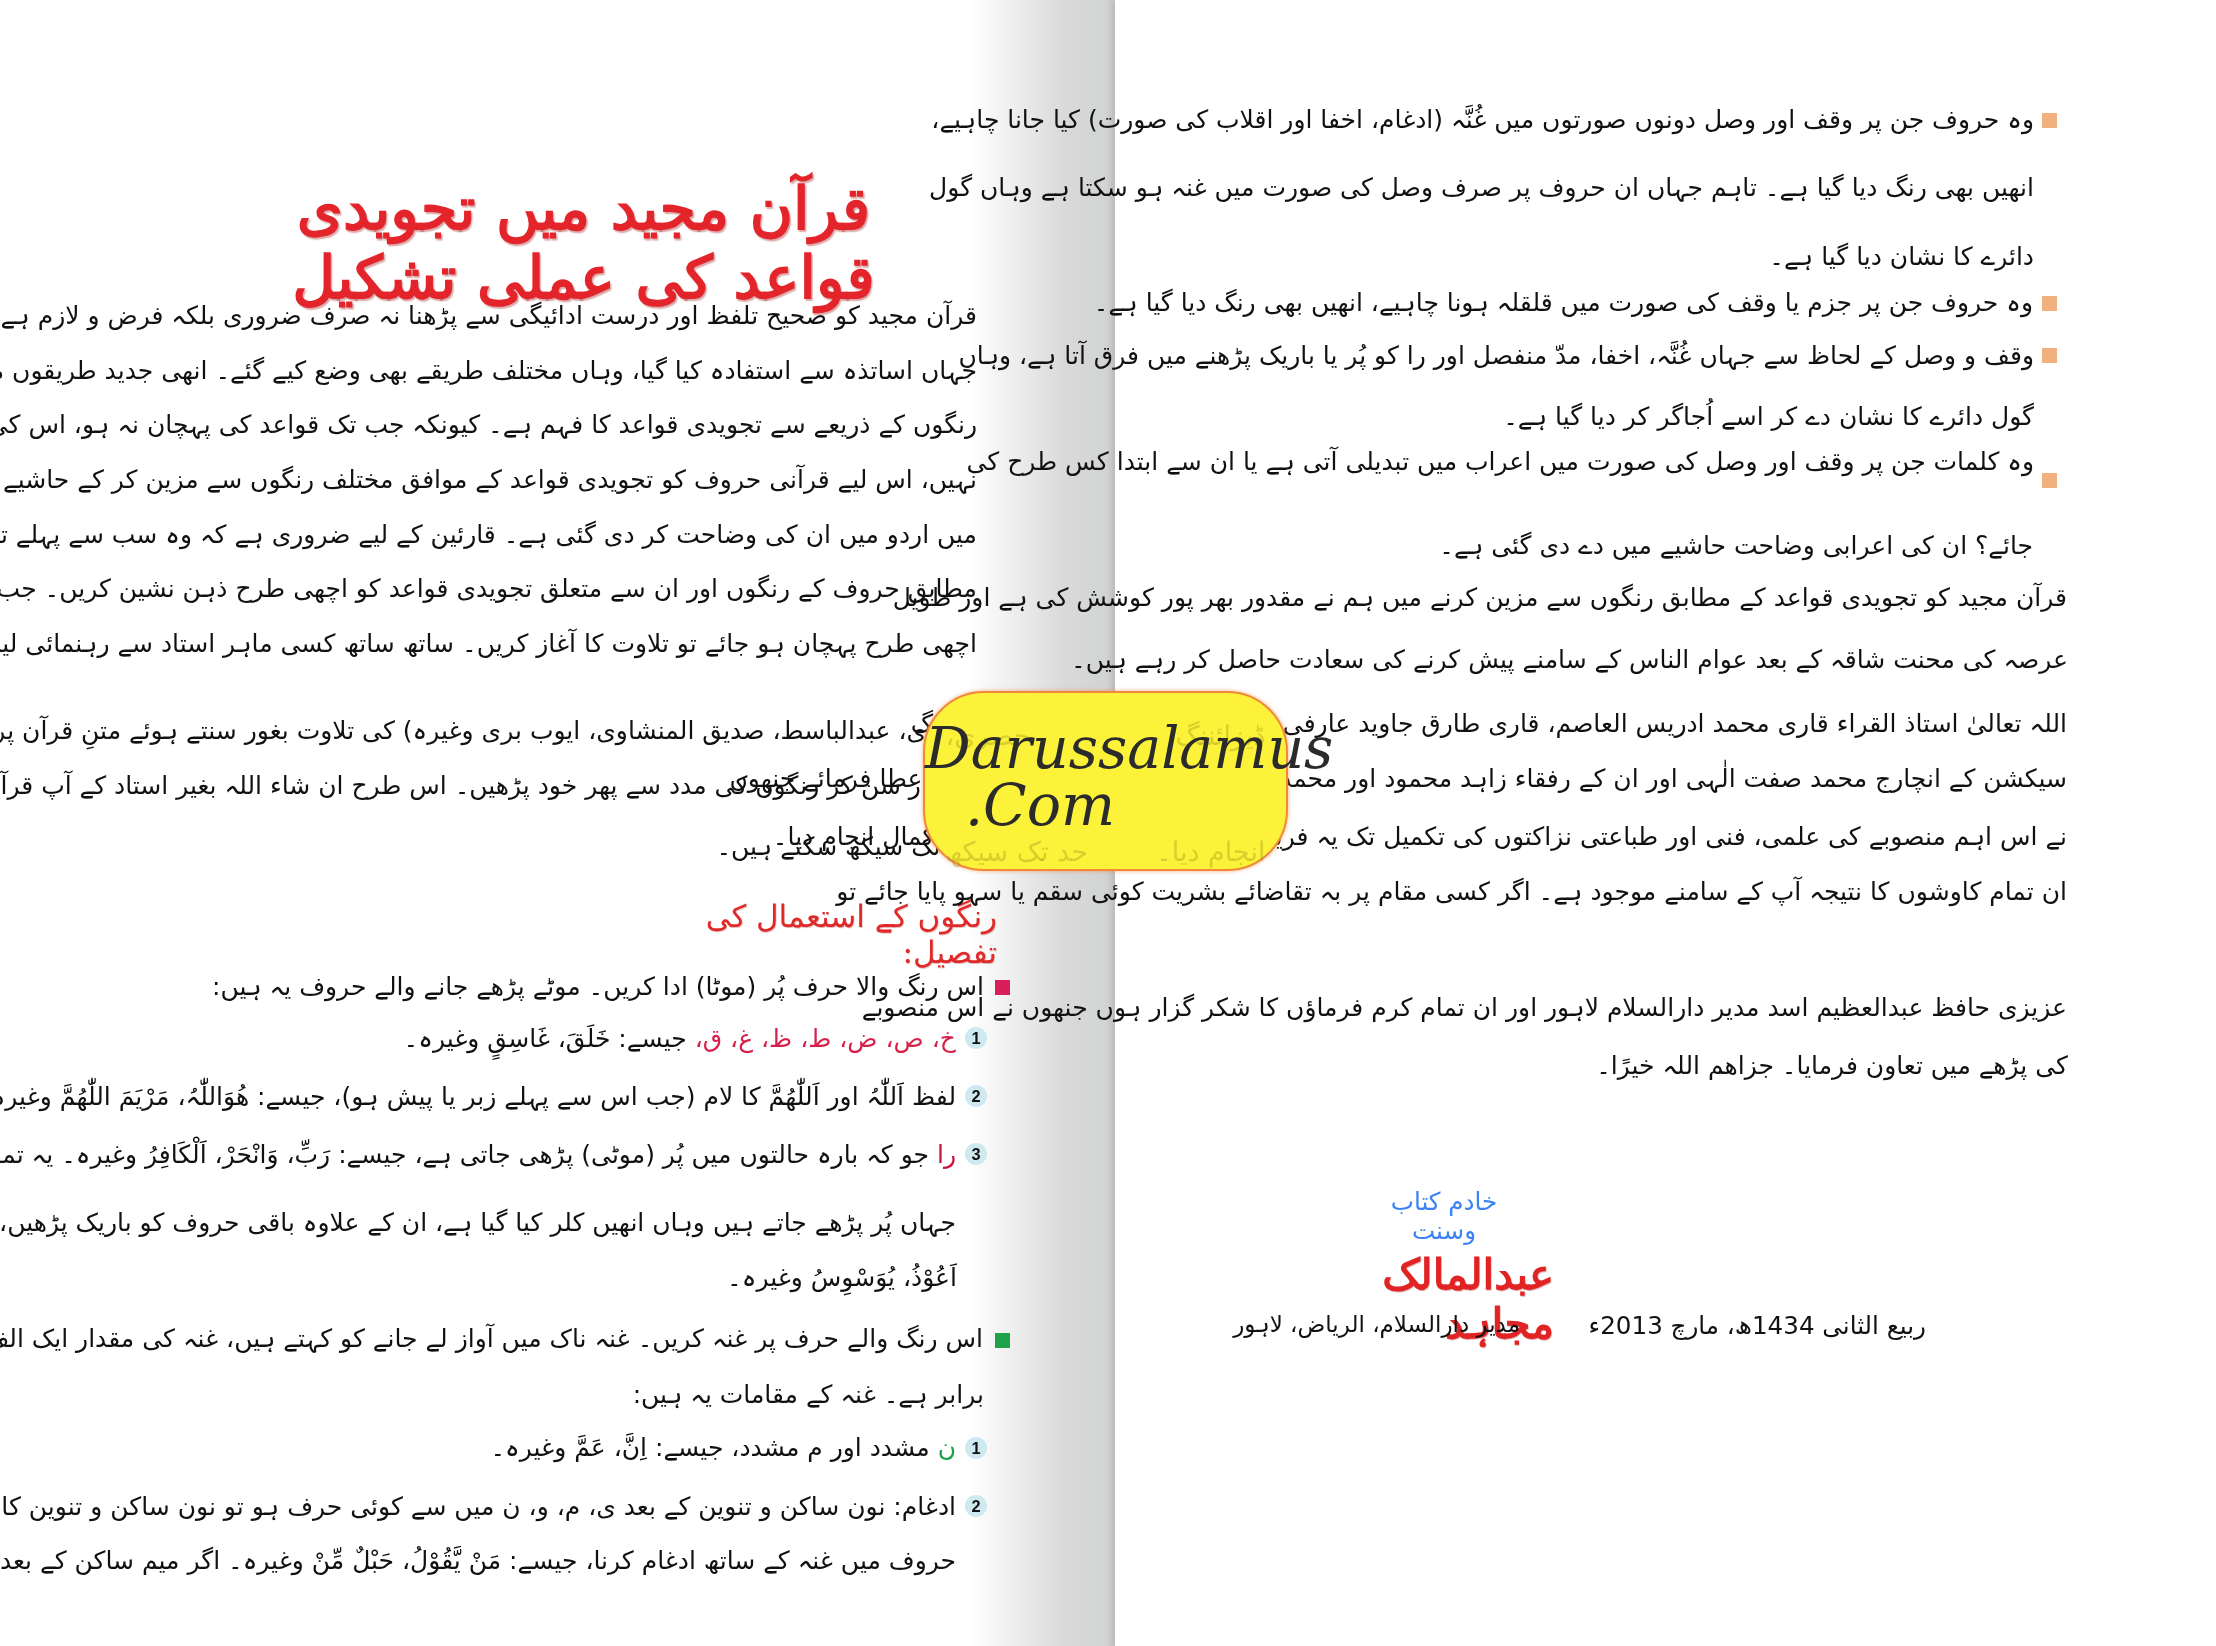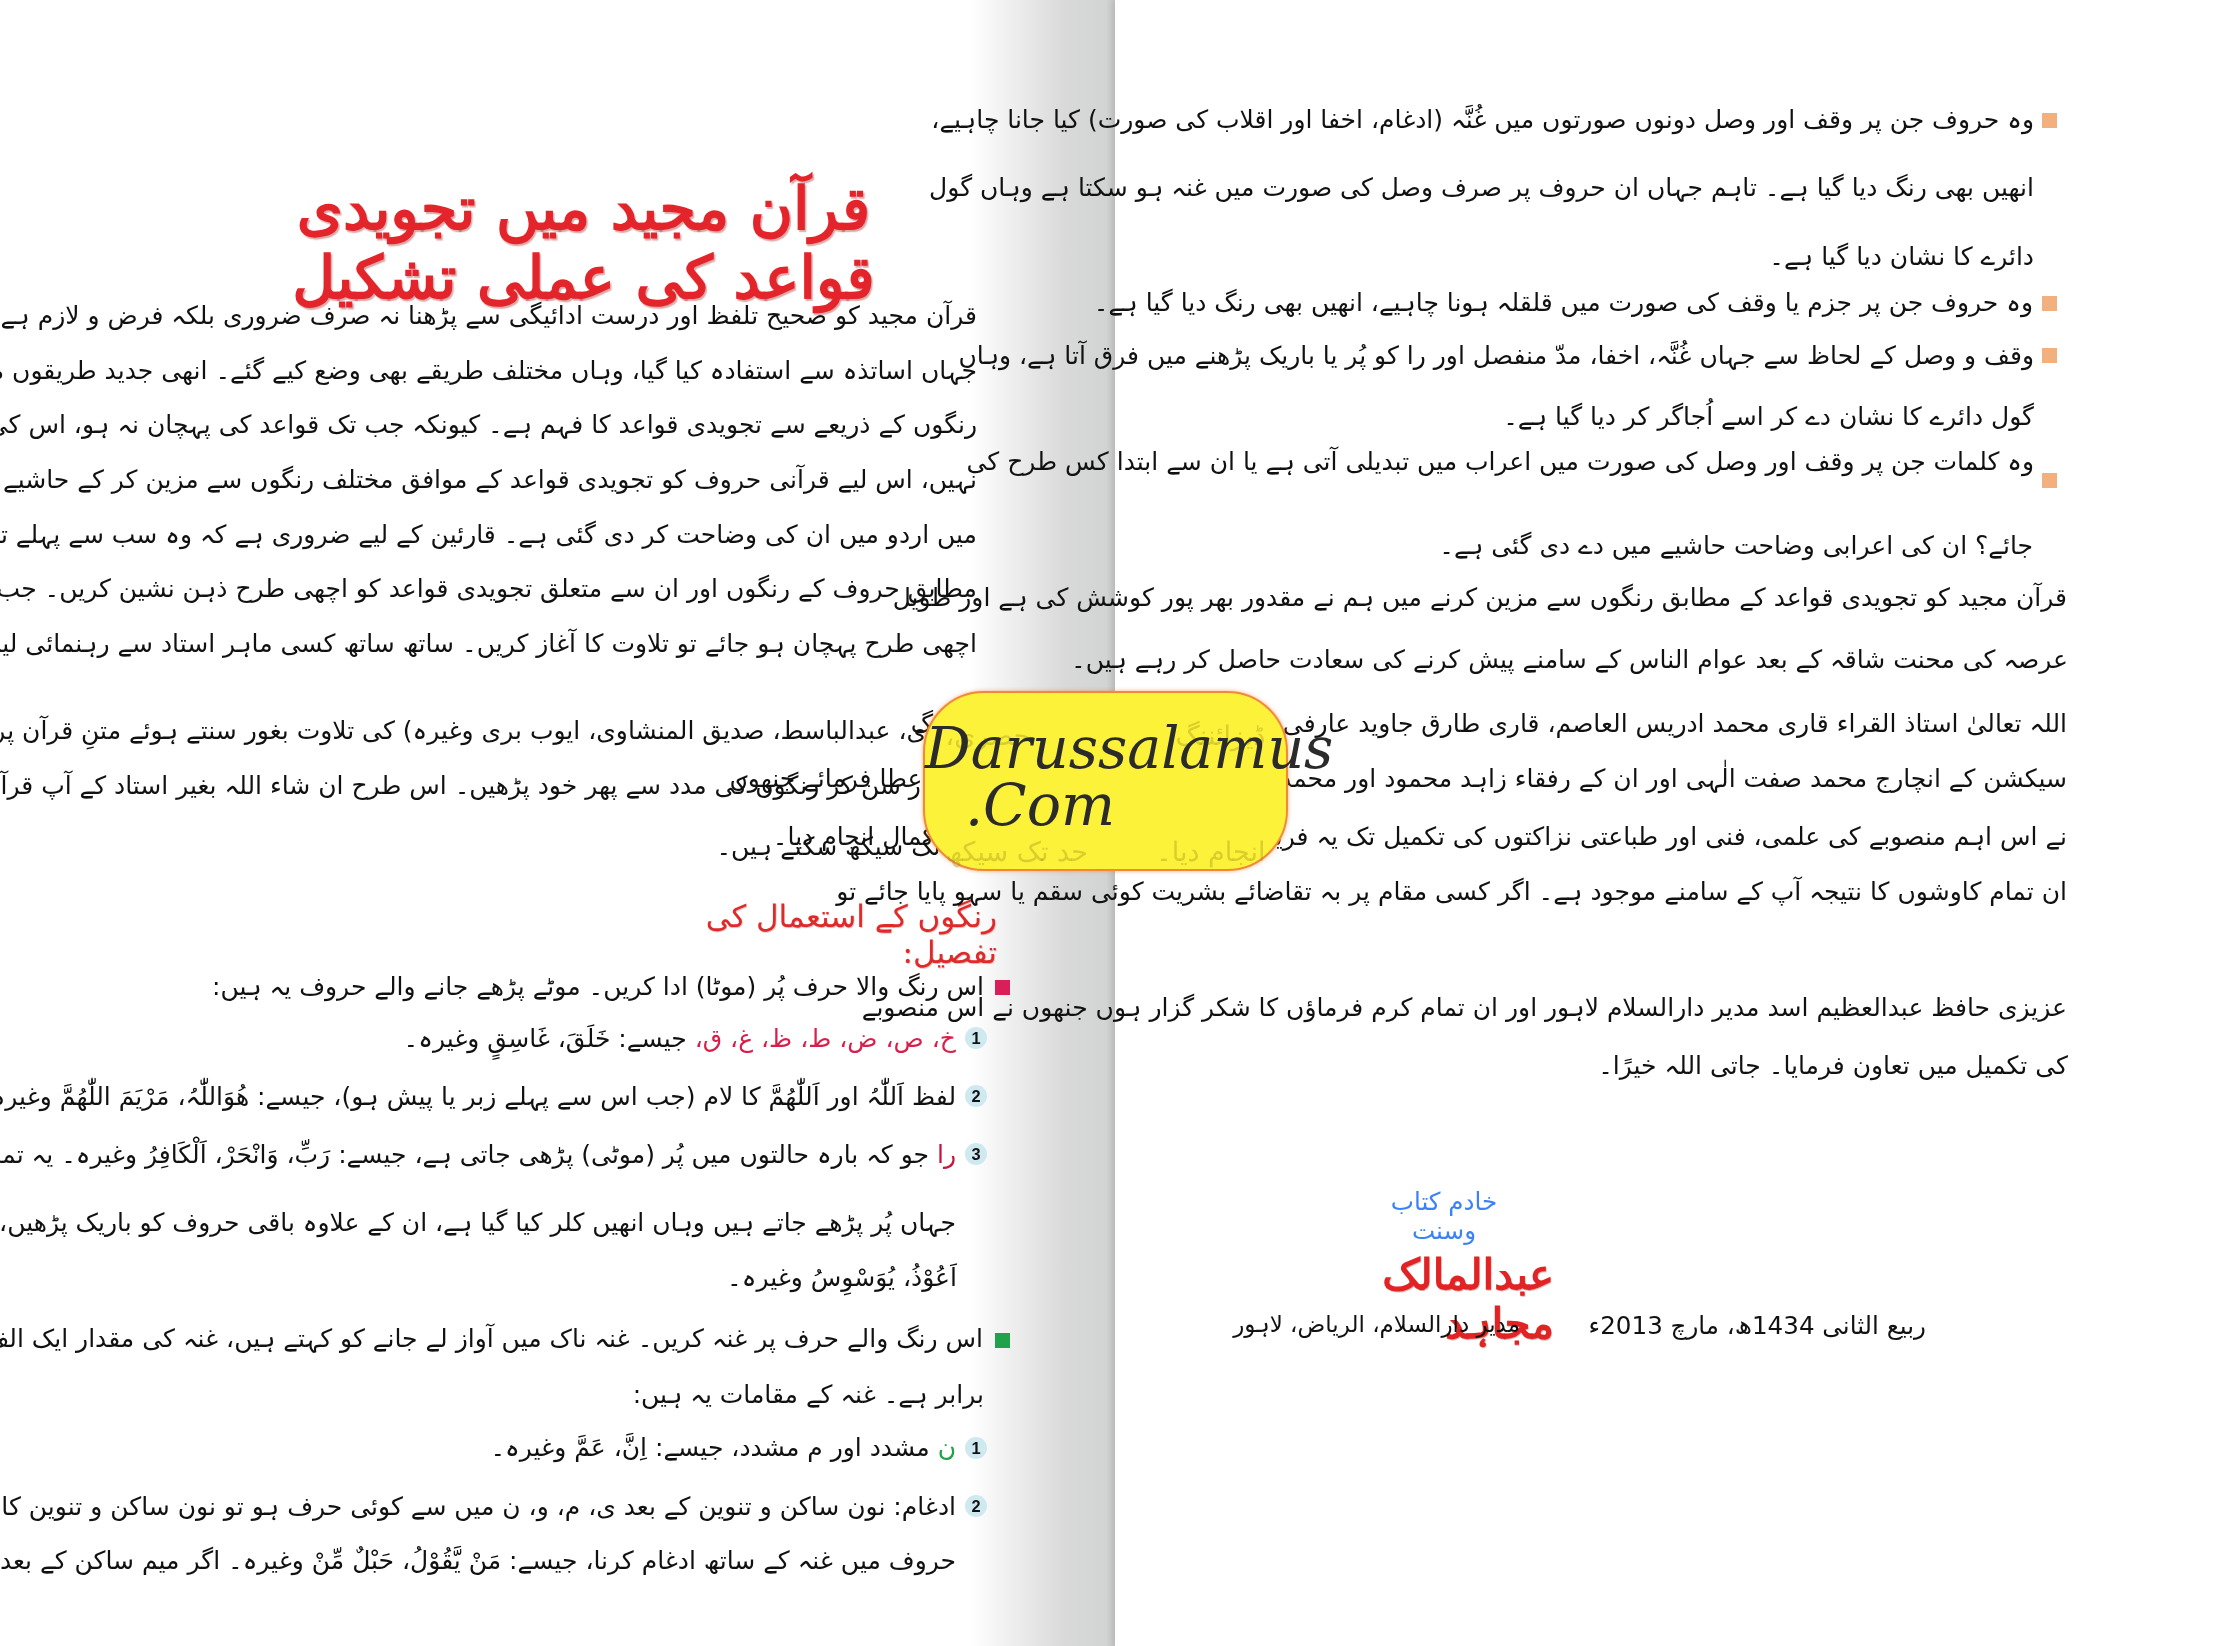--- a/index.html
+++ b/index.html
@@ -131,21 +131,21 @@
   <div class="line" style="left:48px;top:441px;width:871px;">وہ کلمات جن پر وقف اور وصل کی صورت میں اعراب میں تبدیلی آتی ہے یا ان سے ابتدا کس طرح کی</div>
   <div class="line" style="left:423px;top:525px;width:495px;">جائے؟ ان کی اعرابی وضاحت حاشیے میں دے دی گئی ہے۔</div>
 
   <div class="line" style="left:44px;top:577px;width:908px;">قرآن مجید کو تجویدی قواعد کے مطابق رنگوں سے مزین کرنے میں ہم نے مقدور بھر پور کوشش کی ہے اور طویل</div>
   <div class="line" style="left:287px;top:639px;width:666px;">عرصہ کی محنت شاقہ کے بعد عوام الناس کے سامنے پیش کرنے کی سعادت حاصل کر رہے ہیں۔</div>
   <div class="line" style="left:44px;top:703px;width:908px;">اللہ تعالیٰ استاذ القراء قاری محمد ادریس العاصم، قاری طارق جاوید عارفی، قاری عبدالرشید راشد اور ڈیزائننگ</div>
   <div class="line" style="left:44px;top:758px;width:908px;">سیکشن کے انچارج محمد صفت الٰہی اور ان کے رفقاء زاہد محمود اور محمد شعیب حفظہم اللہ کو جزائے خیر عطا فرمائے جنھوں</div>
   <div class="line" style="left:44px;top:816px;width:908px;">نے اس اہم منصوبے کی علمی، فنی اور طباعتی نزاکتوں کی تکمیل تک یہ فریضہ کامل یکسوئی سے بہ تمام و کمال انجام دیا۔</div>
   <div class="line" style="left:44px;top:871px;width:908px;">ان تمام کاوشوں کا نتیجہ آپ کے سامنے موجود ہے۔ اگر کسی مقام پر بہ تقاضائے بشریت کوئی سقم یا سہو پایا جائے تو</div>
   <div class="line" style="left:44px;top:987px;width:908px;">عزیزی حافظ عبدالعظیم اسد مدیر دارالسلام لاہور اور ان تمام کرم فرماؤں کا شکر گزار ہوں جنھوں نے اس منصوبے</div>
-  <div class="line" style="left:444px;top:1045px;width:509px;">کی تکمیل میں تعاون فرمایا۔ جاتی اللہ خیرًا۔</div>
+  <div class="line" style="left:444px;top:1045px;width:509px;">کی پڑھے میں تعاون فرمایا۔ جزاھم اللہ خیرًا۔</div>
 </div>
 
 <div class="sig-role">خادم کتاب وسنت</div>
 <div class="sig-name">عبدالمالک مجاہد</div>
 <div class="sig-place">مدیر دارالسلام، الریاض، لاہور</div>
 <div class="sig-date">ربیع الثانی 1434ھ، مارچ 2013ء</div>
 
 <div class="watermark">
   <span class="wm-ghost" style="left:20.5px;top:13.7px;">حصری،</span>
   <span class="wm-ghost" style="right:20.5px;top:13.7px;">ڈیزائننگ</span>

